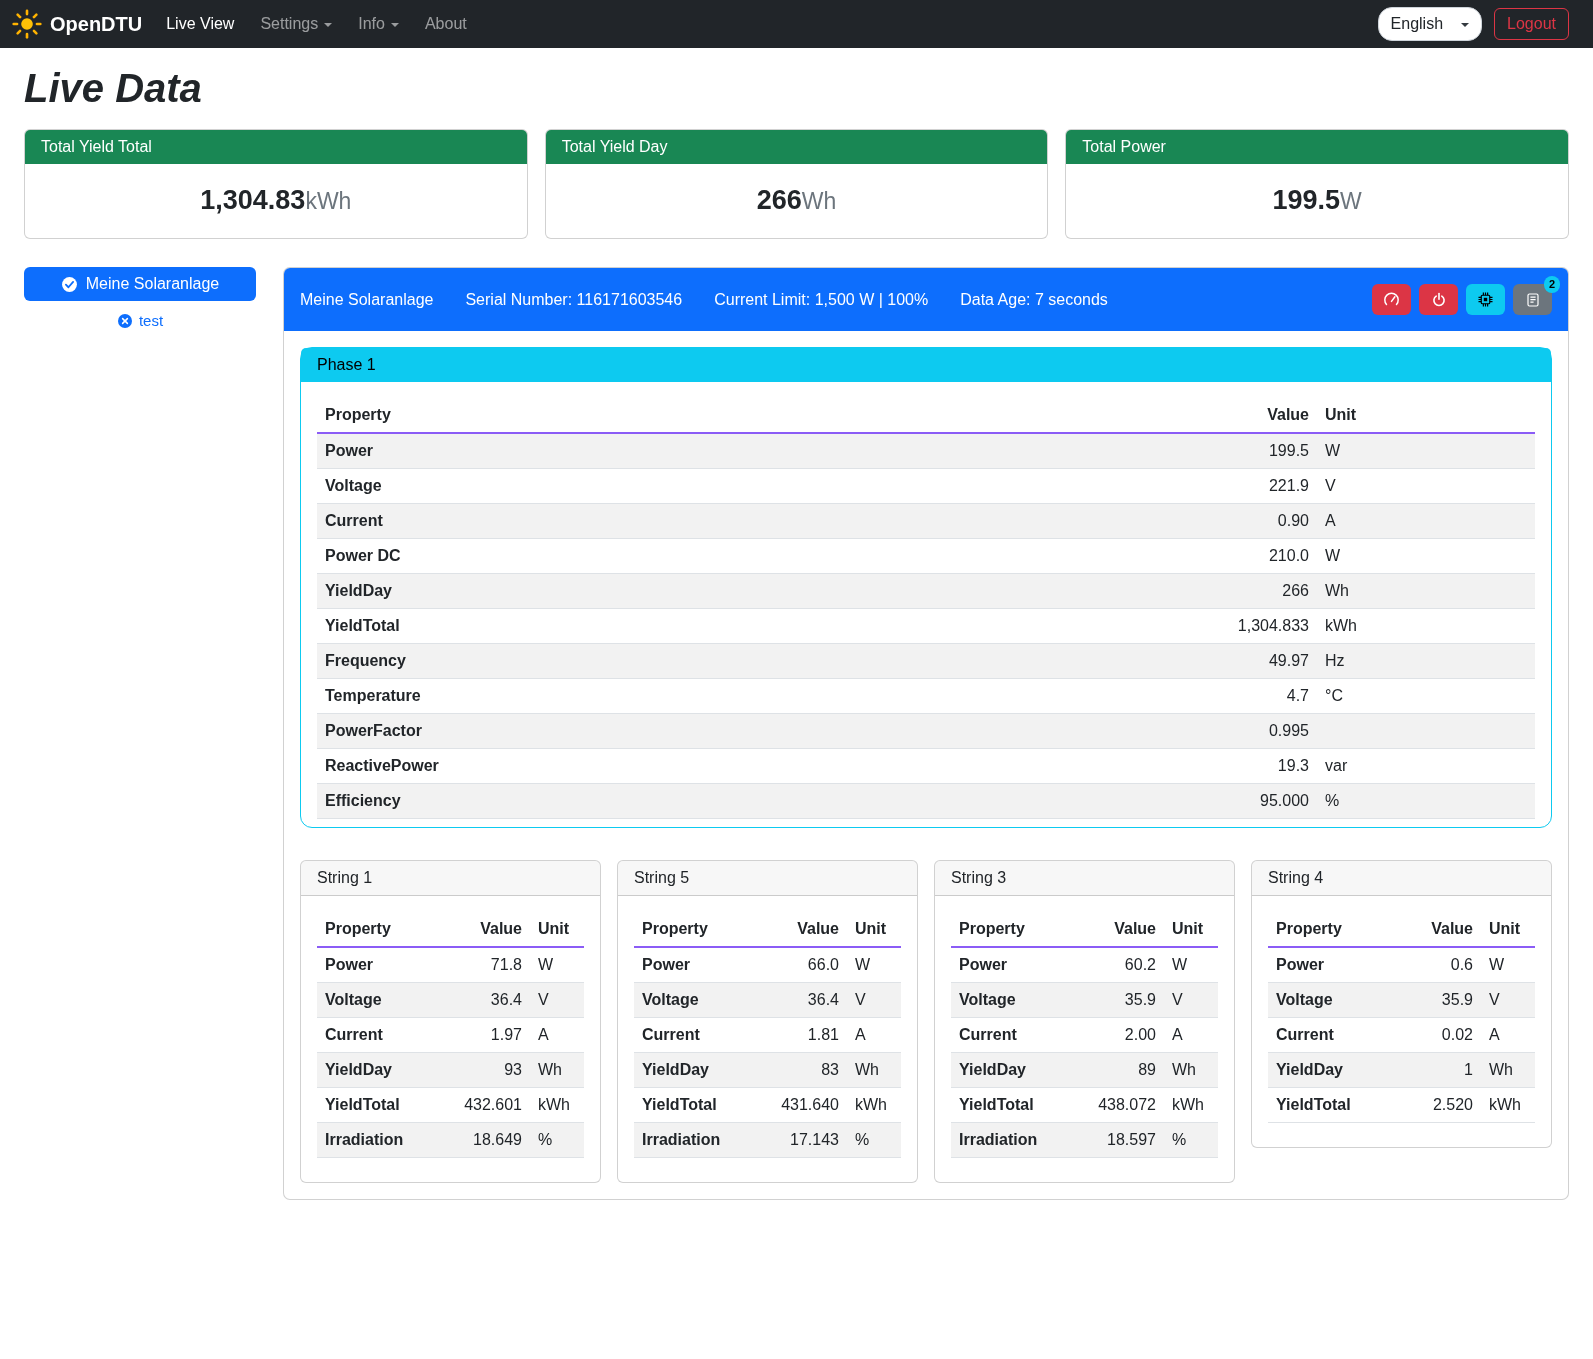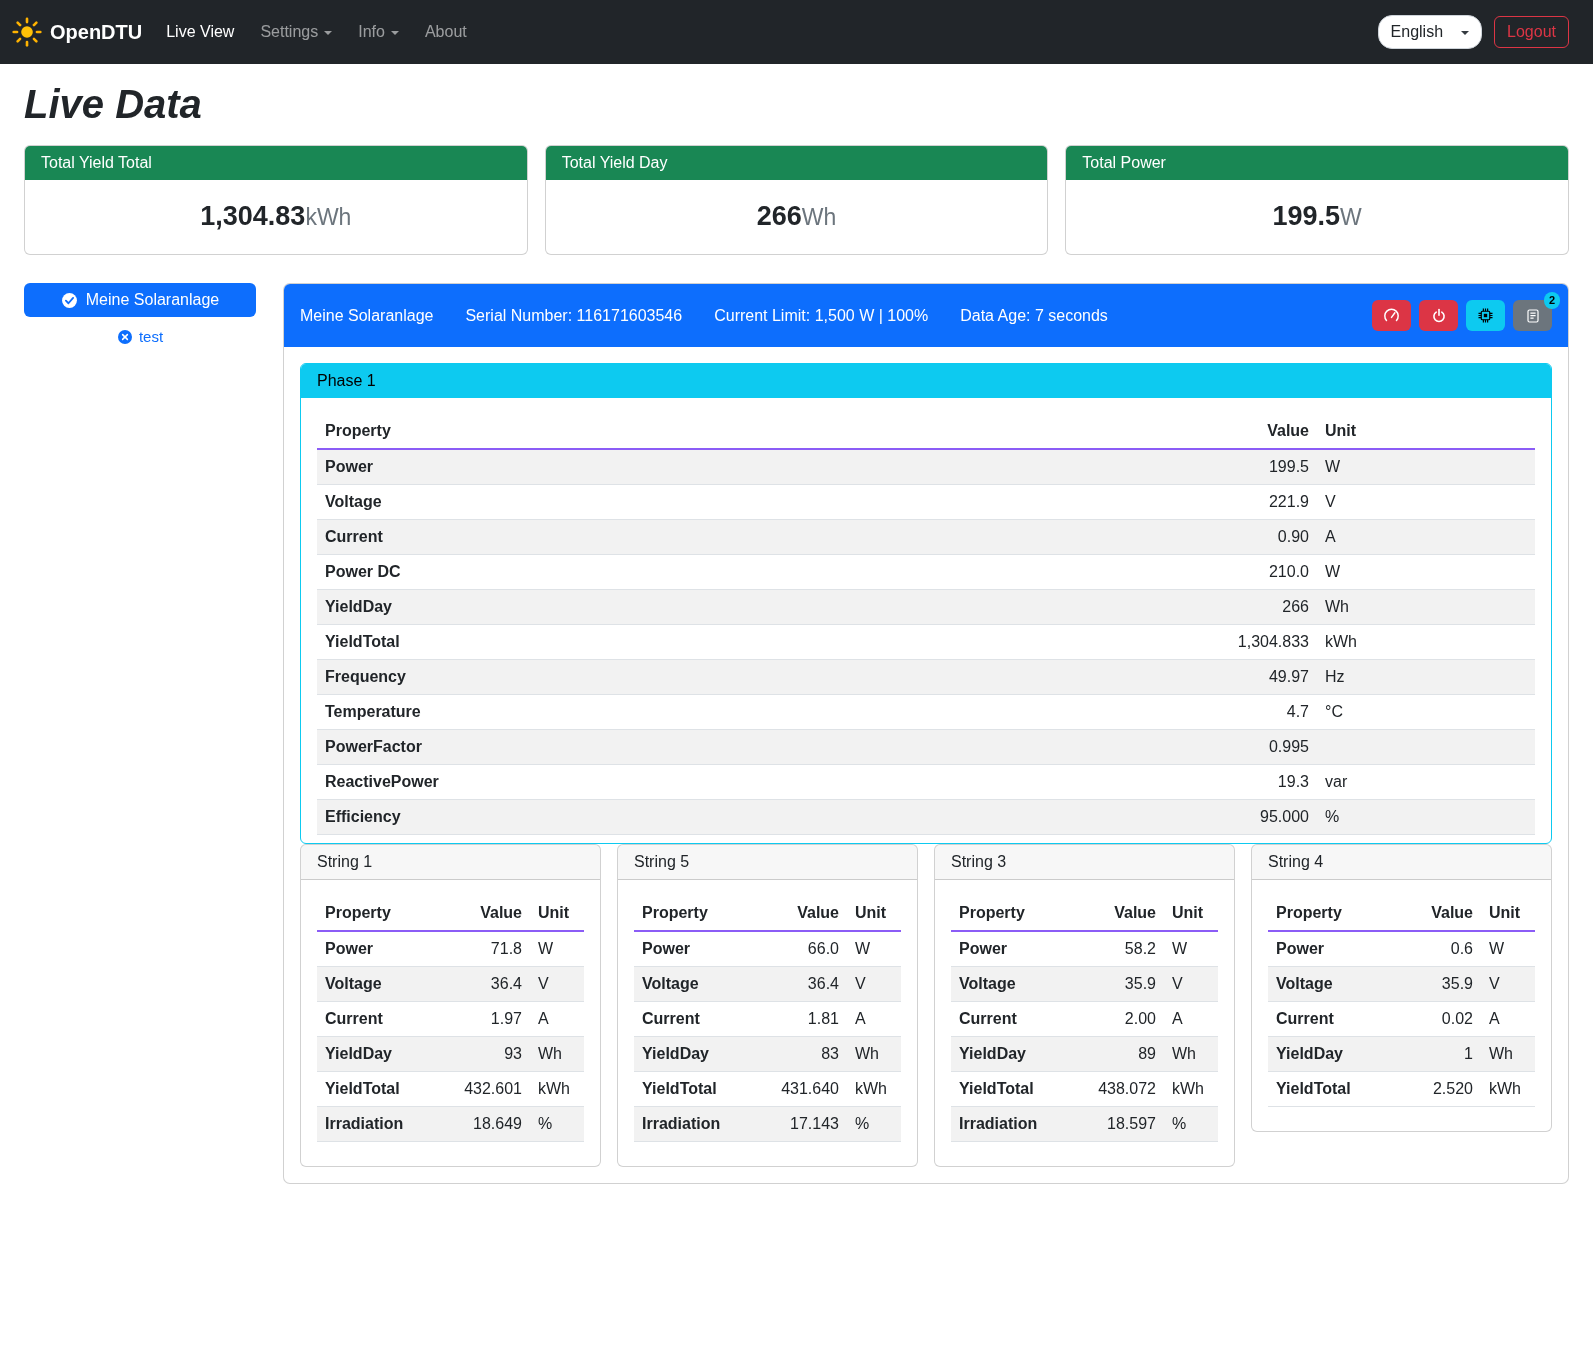--- a/index.html
+++ b/index.html
@@ -7,21 +7,21 @@
   body {
     font-family: "Liberation Sans", sans-serif;
     color:#212529;
     background:#fff;
     min-width:1593px;
     font-size:16px;
   }
   
   .navbar {
     background:#212529;
-    height:64px;
+    height:48px;
     display:flex;
     align-items:center;
     padding:0 24px 0 12px;
   }
   .brand {
     display:flex; align-items:center; gap:8px;
     color:#fff; font-size:20px; font-weight:600;
     margin-right:16px; cursor:pointer;
   }
   .nav-links { display:flex; align-items:center; flex:1; }
@@ -105,21 +105,21 @@
   .icon-btn.info { background:#0dcaf0; }
   .icon-btn.secondary { background:#6c757d; }
   .count-badge {
     position:absolute; top:-8px; right:-8px;
     background:#0dcaf0; color:#000;
     font-size:11px; line-height:1; padding:3px 5px;
     border-radius:8px; font-weight:700;
   }
   .inv-body { padding:16px; }
   
-  .phase-card { border:1px solid #0dcaf0; border-radius:6px; margin-bottom:0; }
+  .phase-card { border:1px solid #0dcaf0; border-radius:12px; margin-bottom:32px; }
   .phase-header {
     background:#0dcaf0; color:#000;
     padding:8px 16px; font-size:16px;
     border-radius:5px 5px 0 0;
   }
   .phase-body { padding:16px 16px 8px; }
   
   table { width:100%; border-collapse:collapse; font-size:16px; }
   th, td {
     text-align:left; padding:8px;
@@ -463,21 +463,21 @@
                 <thead>
                   <tr>
                     <th>Property</th>
                     <th class="col-value">Value</th>
                     <th class="col-unit">Unit</th>
                   </tr>
                 </thead>
                 <tbody class="stripe-even">
   <tr>
     <th class="col-prop">Power</th>
-    <td class="col-value">58.2</td>
+    <td class="col-value">60.2</td>
     <td class="col-unit">W</td>
   </tr>
 
   <tr>
     <th class="col-prop">Voltage</th>
     <td class="col-value">35.9</td>
     <td class="col-unit">V</td>
   </tr>
 
   <tr>

